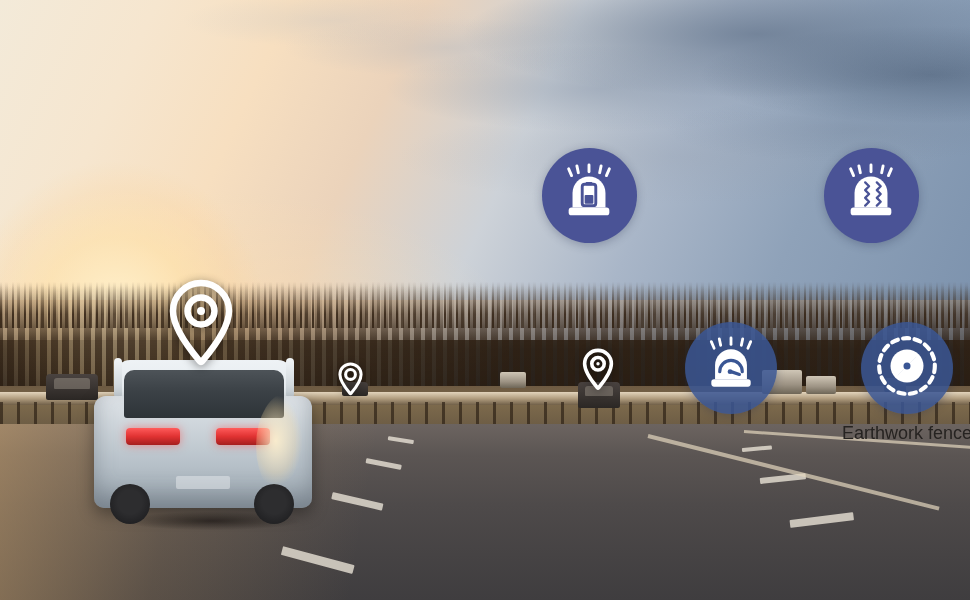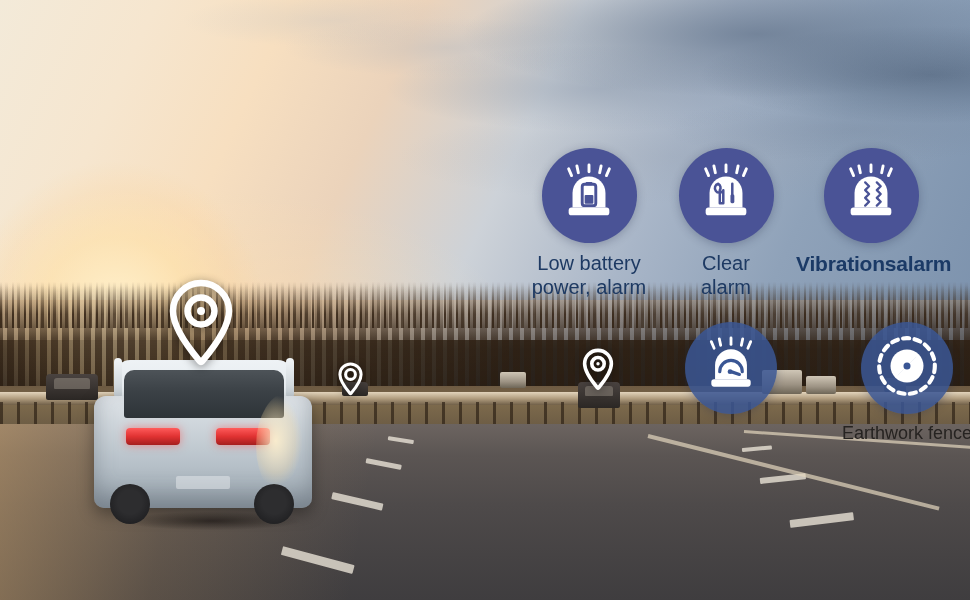--- a/index.html
+++ b/index.html
@@ -327,65 +327,41 @@
             <line x1="50" y1="13" x2="53" y2="6"></line>
           </g>
           <path d="M32 14c-9.4 0-17 7.6-17 17v15h34V31c0-9.4-7.6-17-17-17z" fill="#ffffff"></path>
           <rect x="11" y="46" width="42" height="8" rx="3" fill="#ffffff"></rect>
           <rect x="25" y="22" width="14" height="22" rx="2.5" fill="none" stroke="#4a5396" stroke-width="3"></rect>
           <rect x="28.5" y="19.5" width="7" height="3.5" rx="1" fill="#4a5396"></rect>
           <rect x="27.5" y="33" width="9" height="9" rx="1" fill="#4a5396"></rect>
         </svg>
       </span>
     </div>
-    <div class="feature-label label-navy">Low battery
-power, alarm</div>
-  </div>
-
-  <div class="feature" style="left:676px; top:148px; width:100px;">
-    <div class="feature-circle" style="width:95px; height:95px;">
-      <span>
-        <svg width="62" height="62" viewBox="0 0 64 64">
-          <g stroke="#ffffff" stroke-width="3" stroke-linecap="round">
-            <line x1="14" y1="13" x2="11" y2="6"></line>
-            <line x1="21" y1="10" x2="19.5" y2="3"></line>
-            <line x1="32" y1="9" x2="32" y2="2"></line>
-            <line x1="43" y1="10" x2="44.5" y2="3"></line>
-            <line x1="50" y1="13" x2="53" y2="6"></line>
-          </g>
-          <path d="M32 14c-9.4 0-17 7.6-17 17v15h34V31c0-9.4-7.6-17-17-17z" fill="#ffffff"></path>
-          <rect x="11" y="46" width="42" height="8" rx="3" fill="#ffffff"></rect>
-          <path d="M24 21.5a4.6 4.6 0 1 0 5.2 6.6l0 13.4h-3.6l0-13.4A4.6 4.6 0 0 0 24 21.5z" fill="none" stroke="#4a5396" stroke-width="2.6" stroke-linejoin="round"></path>
-          <line x1="38.5" y1="21.5" x2="38.5" y2="33" stroke="#4a5396" stroke-width="2.6" stroke-linecap="round"></line>
-          <rect x="36.6" y="32.5" width="4" height="9" rx="1.4" fill="#4a5396"></rect>
-        </svg>
-      </span>
-    </div>
-    <div class="feature-label label-navy">Clear alarm</div>
-  </div>
+  </div>
+
 
   <div class="feature" style="left:796px; top:148px; width:150px;">
     <div class="feature-circle" style="width:95px; height:95px;">
       <span>
         <svg width="62" height="62" viewBox="0 0 64 64">
           <g stroke="#ffffff" stroke-width="3" stroke-linecap="round">
             <line x1="14" y1="13" x2="11" y2="6"></line>
             <line x1="21" y1="10" x2="19.5" y2="3"></line>
             <line x1="32" y1="9" x2="32" y2="2"></line>
             <line x1="43" y1="10" x2="44.5" y2="3"></line>
             <line x1="50" y1="13" x2="53" y2="6"></line>
           </g>
           <path d="M32 14c-9.4 0-17 7.6-17 17v15h34V31c0-9.4-7.6-17-17-17z" fill="#ffffff"></path>
           <rect x="11" y="46" width="42" height="8" rx="3" fill="#ffffff"></rect>
           <path d="M26 20 l4 4 -4 4 4 4 -4 4 4 4 -4 4" fill="none" stroke="#4a5396" stroke-width="2.4" stroke-linejoin="round" stroke-linecap="round"></path>
           <path d="M38 20 l4 4 -4 4 4 4 -4 4 4 4 -4 4" fill="none" stroke="#4a5396" stroke-width="2.4" stroke-linejoin="round" stroke-linecap="round"></path>
         </svg>
       </span>
     </div>
-    <div class="feature-label label-bold">Vibrationsalarm</div>
   </div>
 
   <div class="feature" style="left:666px; top:322px; width:130px;">
     <div class="feature-circle translucent" style="width:92px; height:92px;">
       <span>
         <svg width="60" height="60" viewBox="0 0 64 64">
           <g stroke="#ffffff" stroke-width="3" stroke-linecap="round">
             <line x1="14" y1="13" x2="11" y2="6"></line>
             <line x1="21" y1="10" x2="19.5" y2="3"></line>
             <line x1="32" y1="9" x2="32" y2="2"></line>

